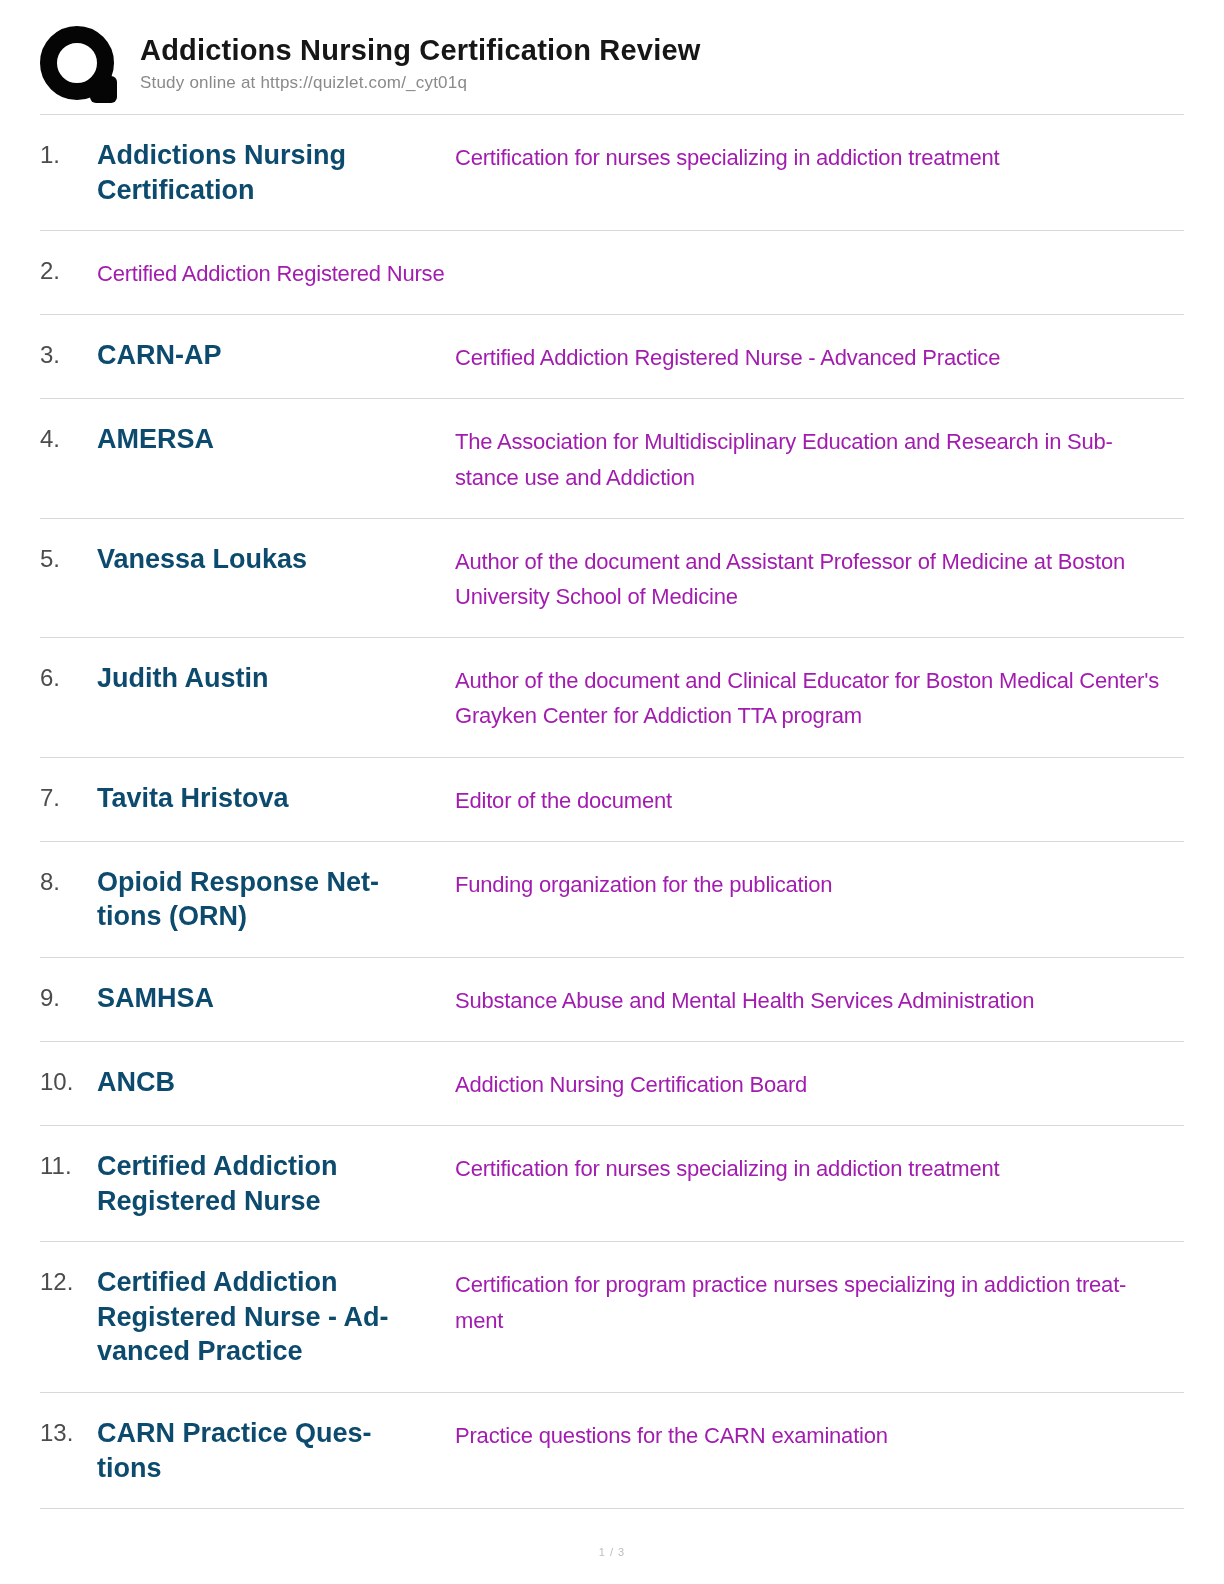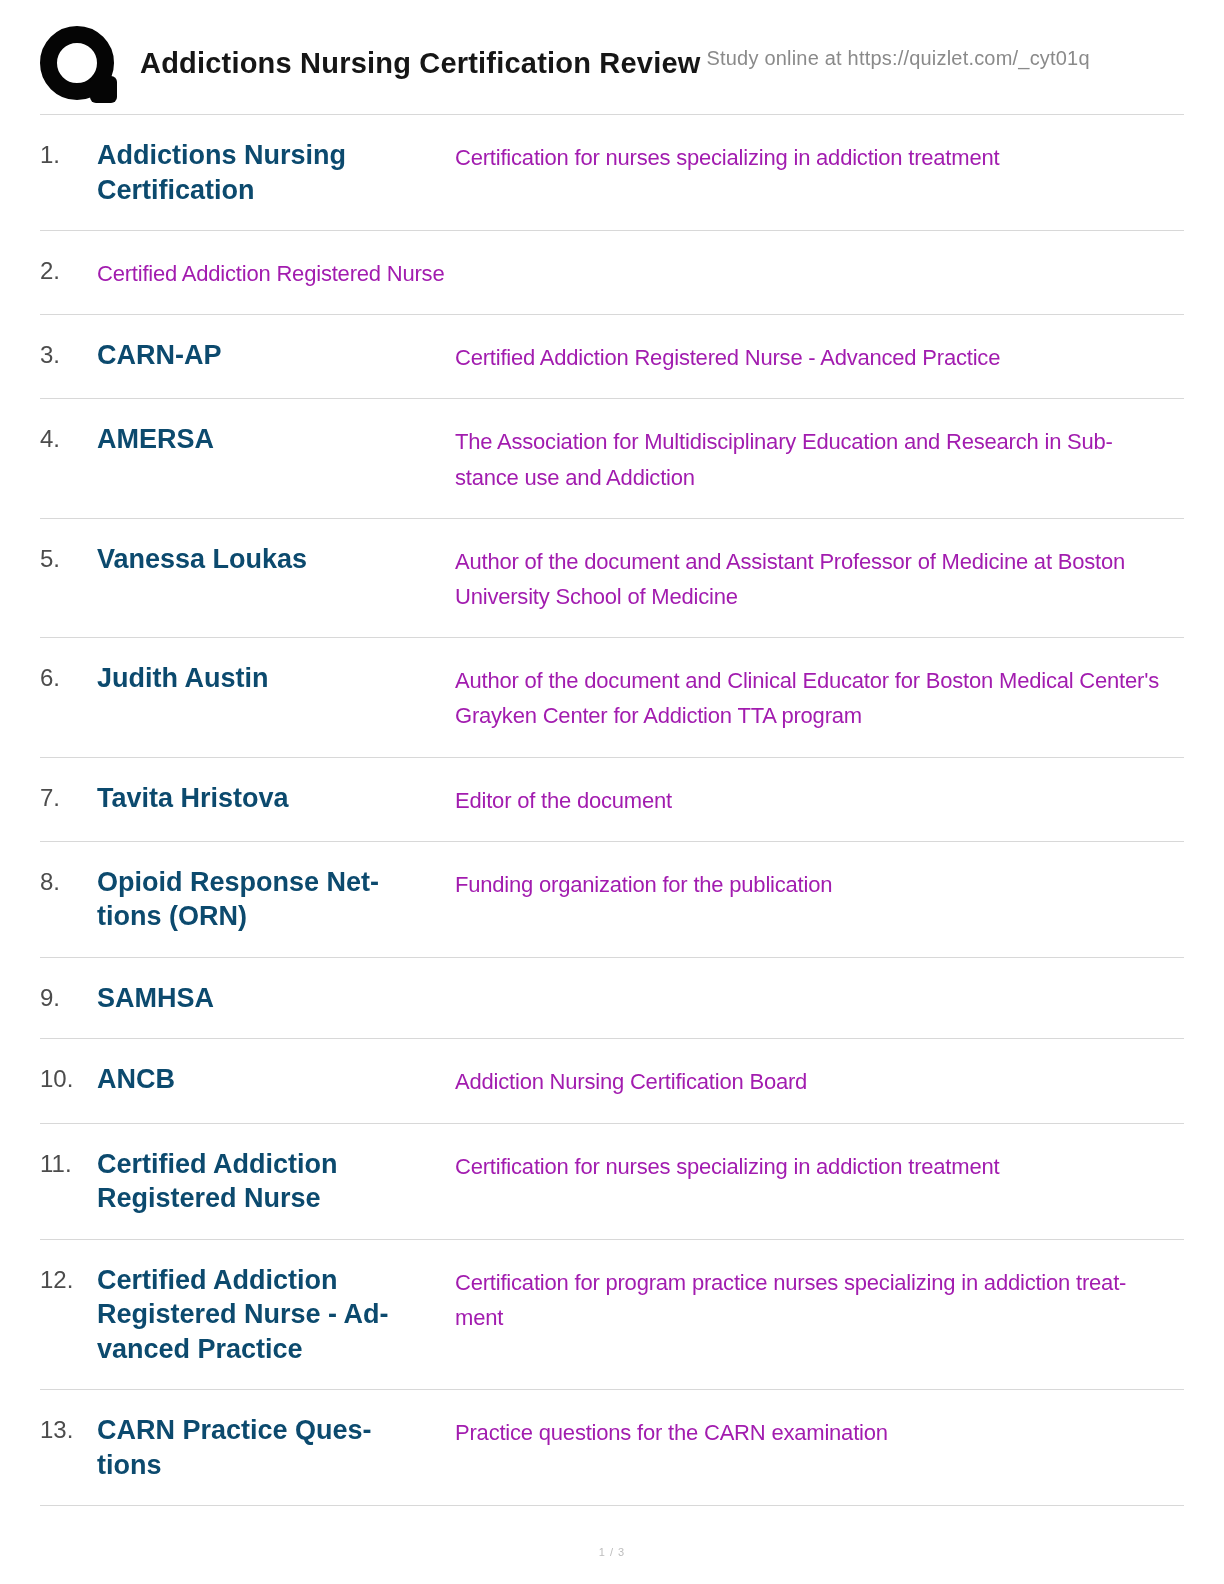--- a/index.html
+++ b/index.html
@@ -41,32 +41,31 @@
   }
   .q-logo .tail {
     position: absolute;
     right: -3px;
     bottom: -3px;
     width: 27px;
     height: 27px;
     background: #050505;
     border-radius: 6px;
   }
-  .header-text { display: flex; flex-direction: row; gap: 6px; }
+  .header-text { display: flex; flex-direction: column; gap: 6px; }
   .title {
     font-size: 29px;
     font-weight: 600;
     color: #161616;
     letter-spacing: 0.2px;
   }
   .subtitle {
-    font-size: 20px;
+    font-size: 17px;
     color: #8a8a8a;
     letter-spacing: 0.2px;
-    text-align: center;
   }
   
   .term-list { display: flex; flex-direction: column; }
   .row {
     display: grid;
     grid-template-columns: 57px 358px 1fr;
     align-items: start;
     padding: 23px 0;
     border-bottom: 1px solid #d8d8d8;
   }
@@ -168,20 +167,21 @@
     <div class="row">
       <div class="cell-number">8.</div>
       <div class="cell-term">Opioid Response Net-
 tions (ORN)</div>
       <div class="cell-def">Funding organization for the publication</div>
     </div>
 
     <div class="row">
       <div class="cell-number">9.</div>
       <div class="cell-term">SAMHSA</div>
+      <div class="cell-def">Substance Abuse and Mental Health Services Administration</div>
     </div>
 
     <div class="row">
       <div class="cell-number">10.</div>
       <div class="cell-term">ANCB</div>
       <div class="cell-def">Addiction Nursing Certification Board</div>
     </div>
 
     <div class="row">
       <div class="cell-number">11.</div>

